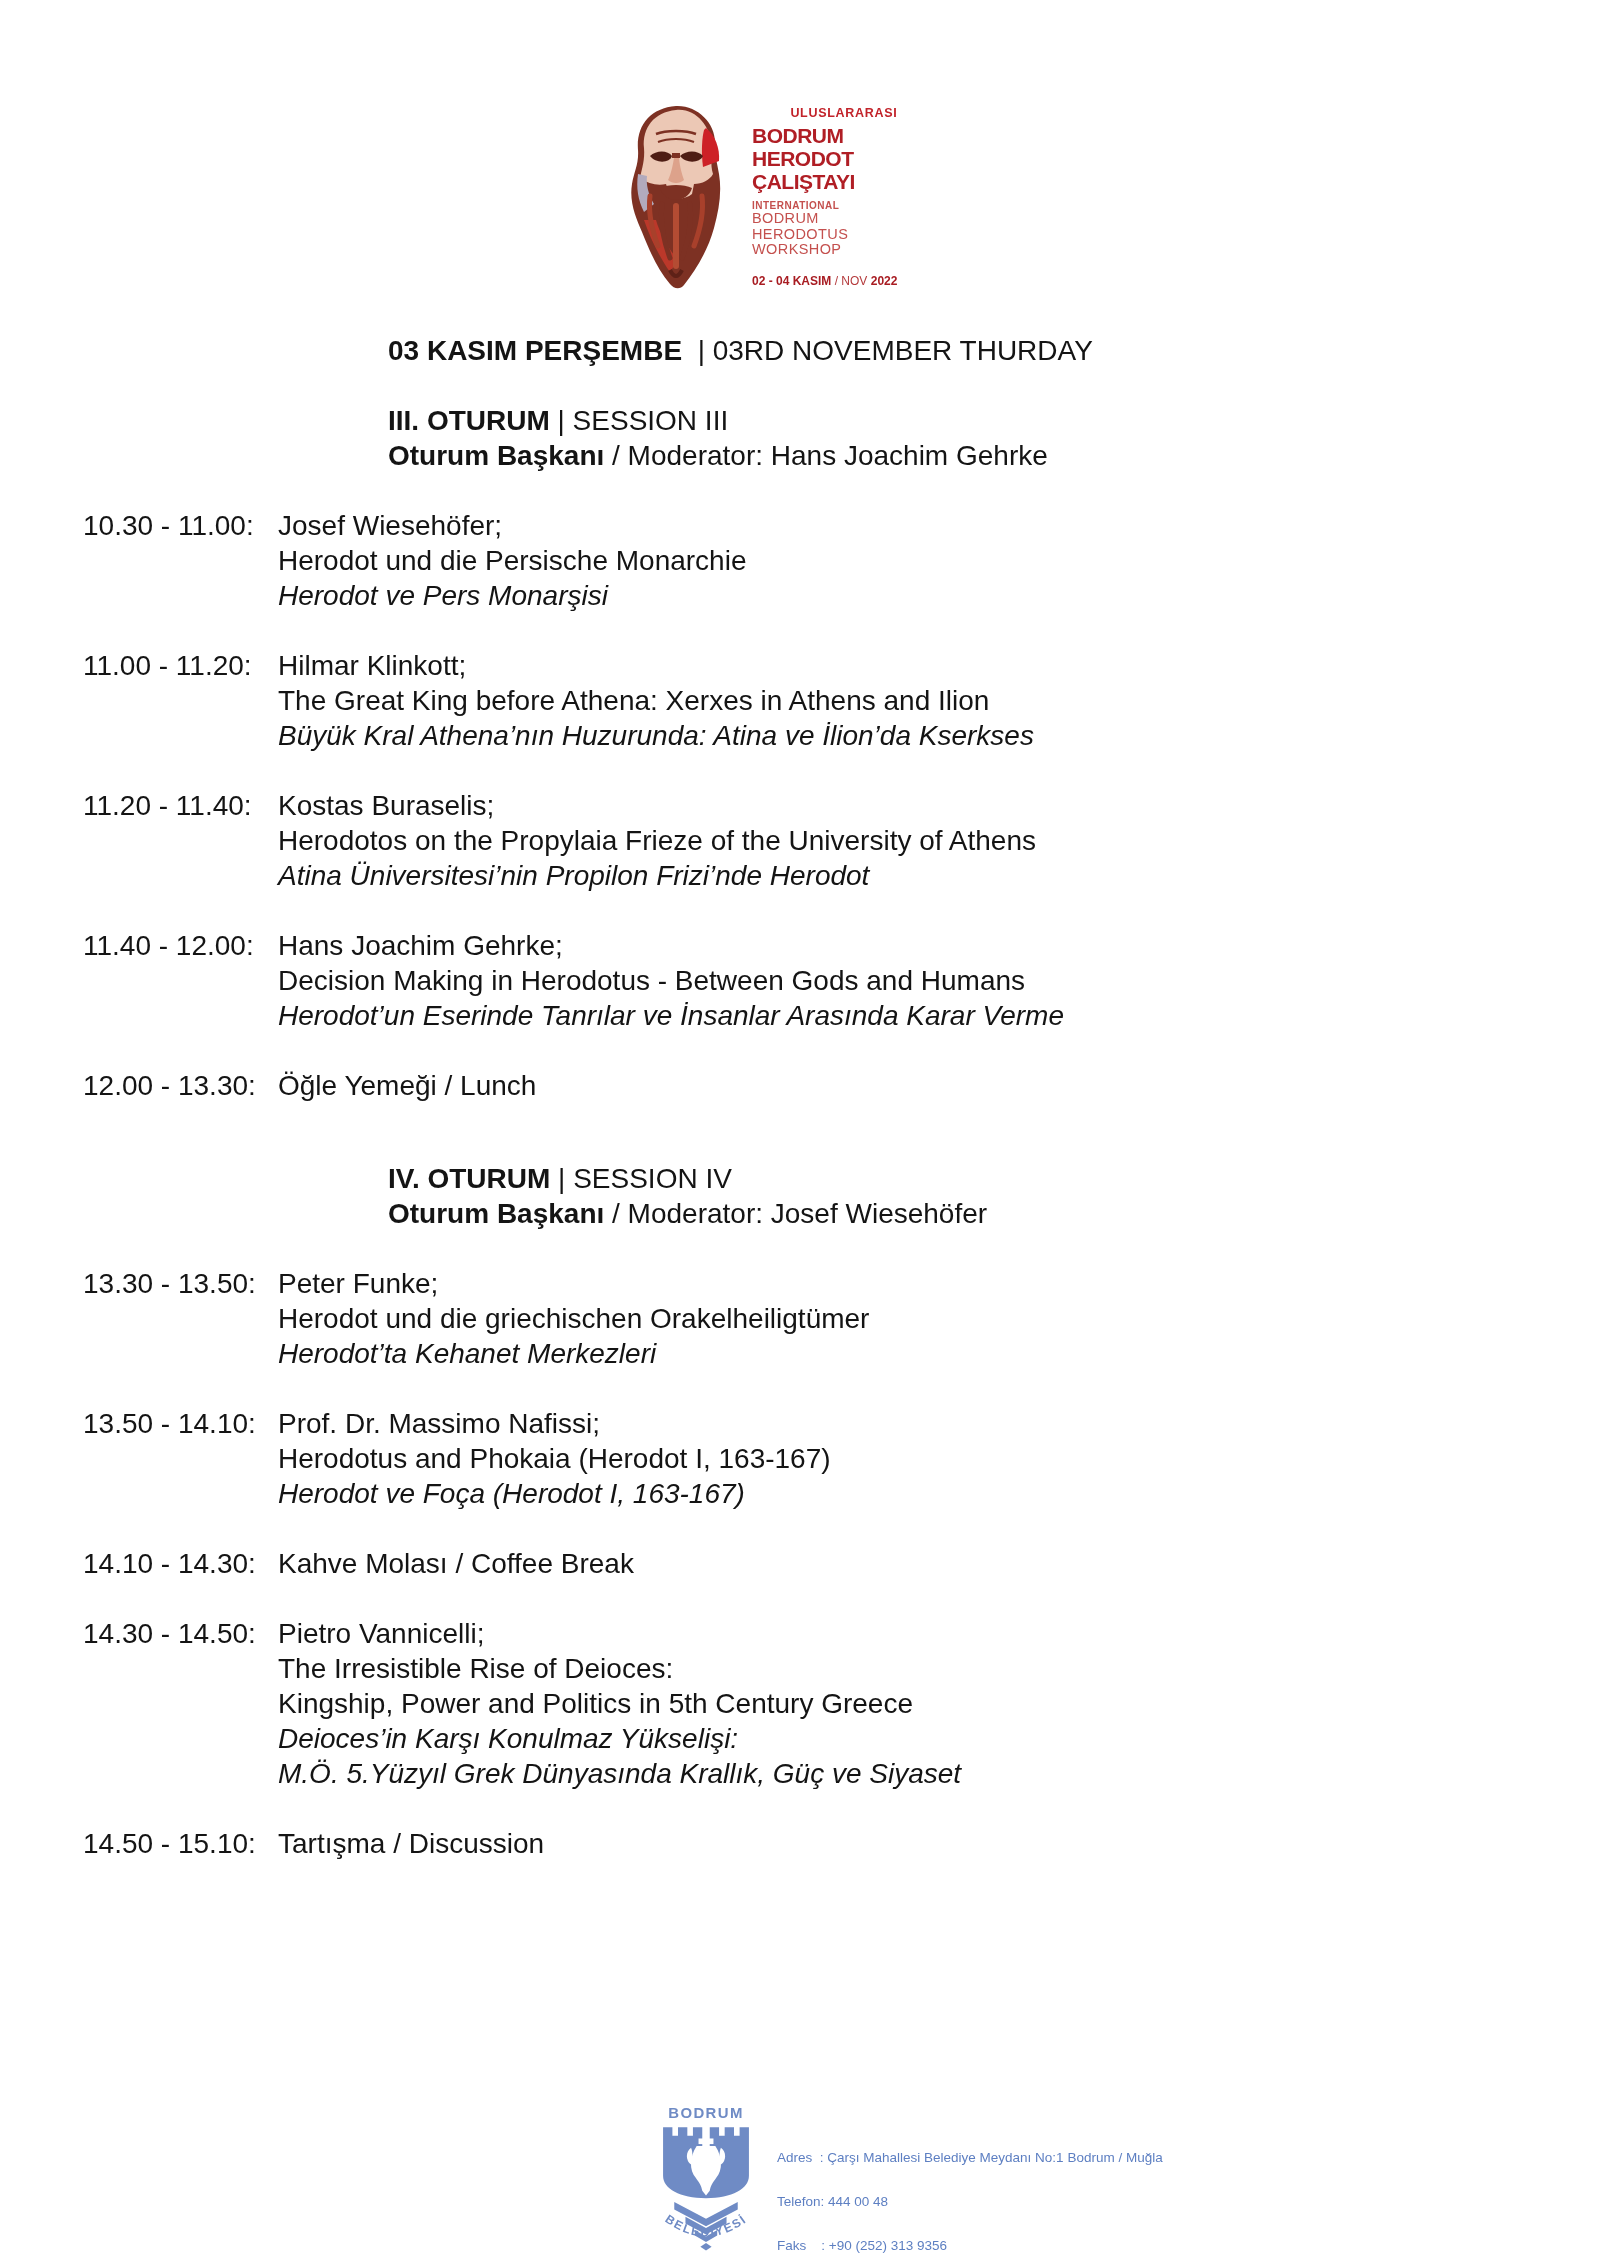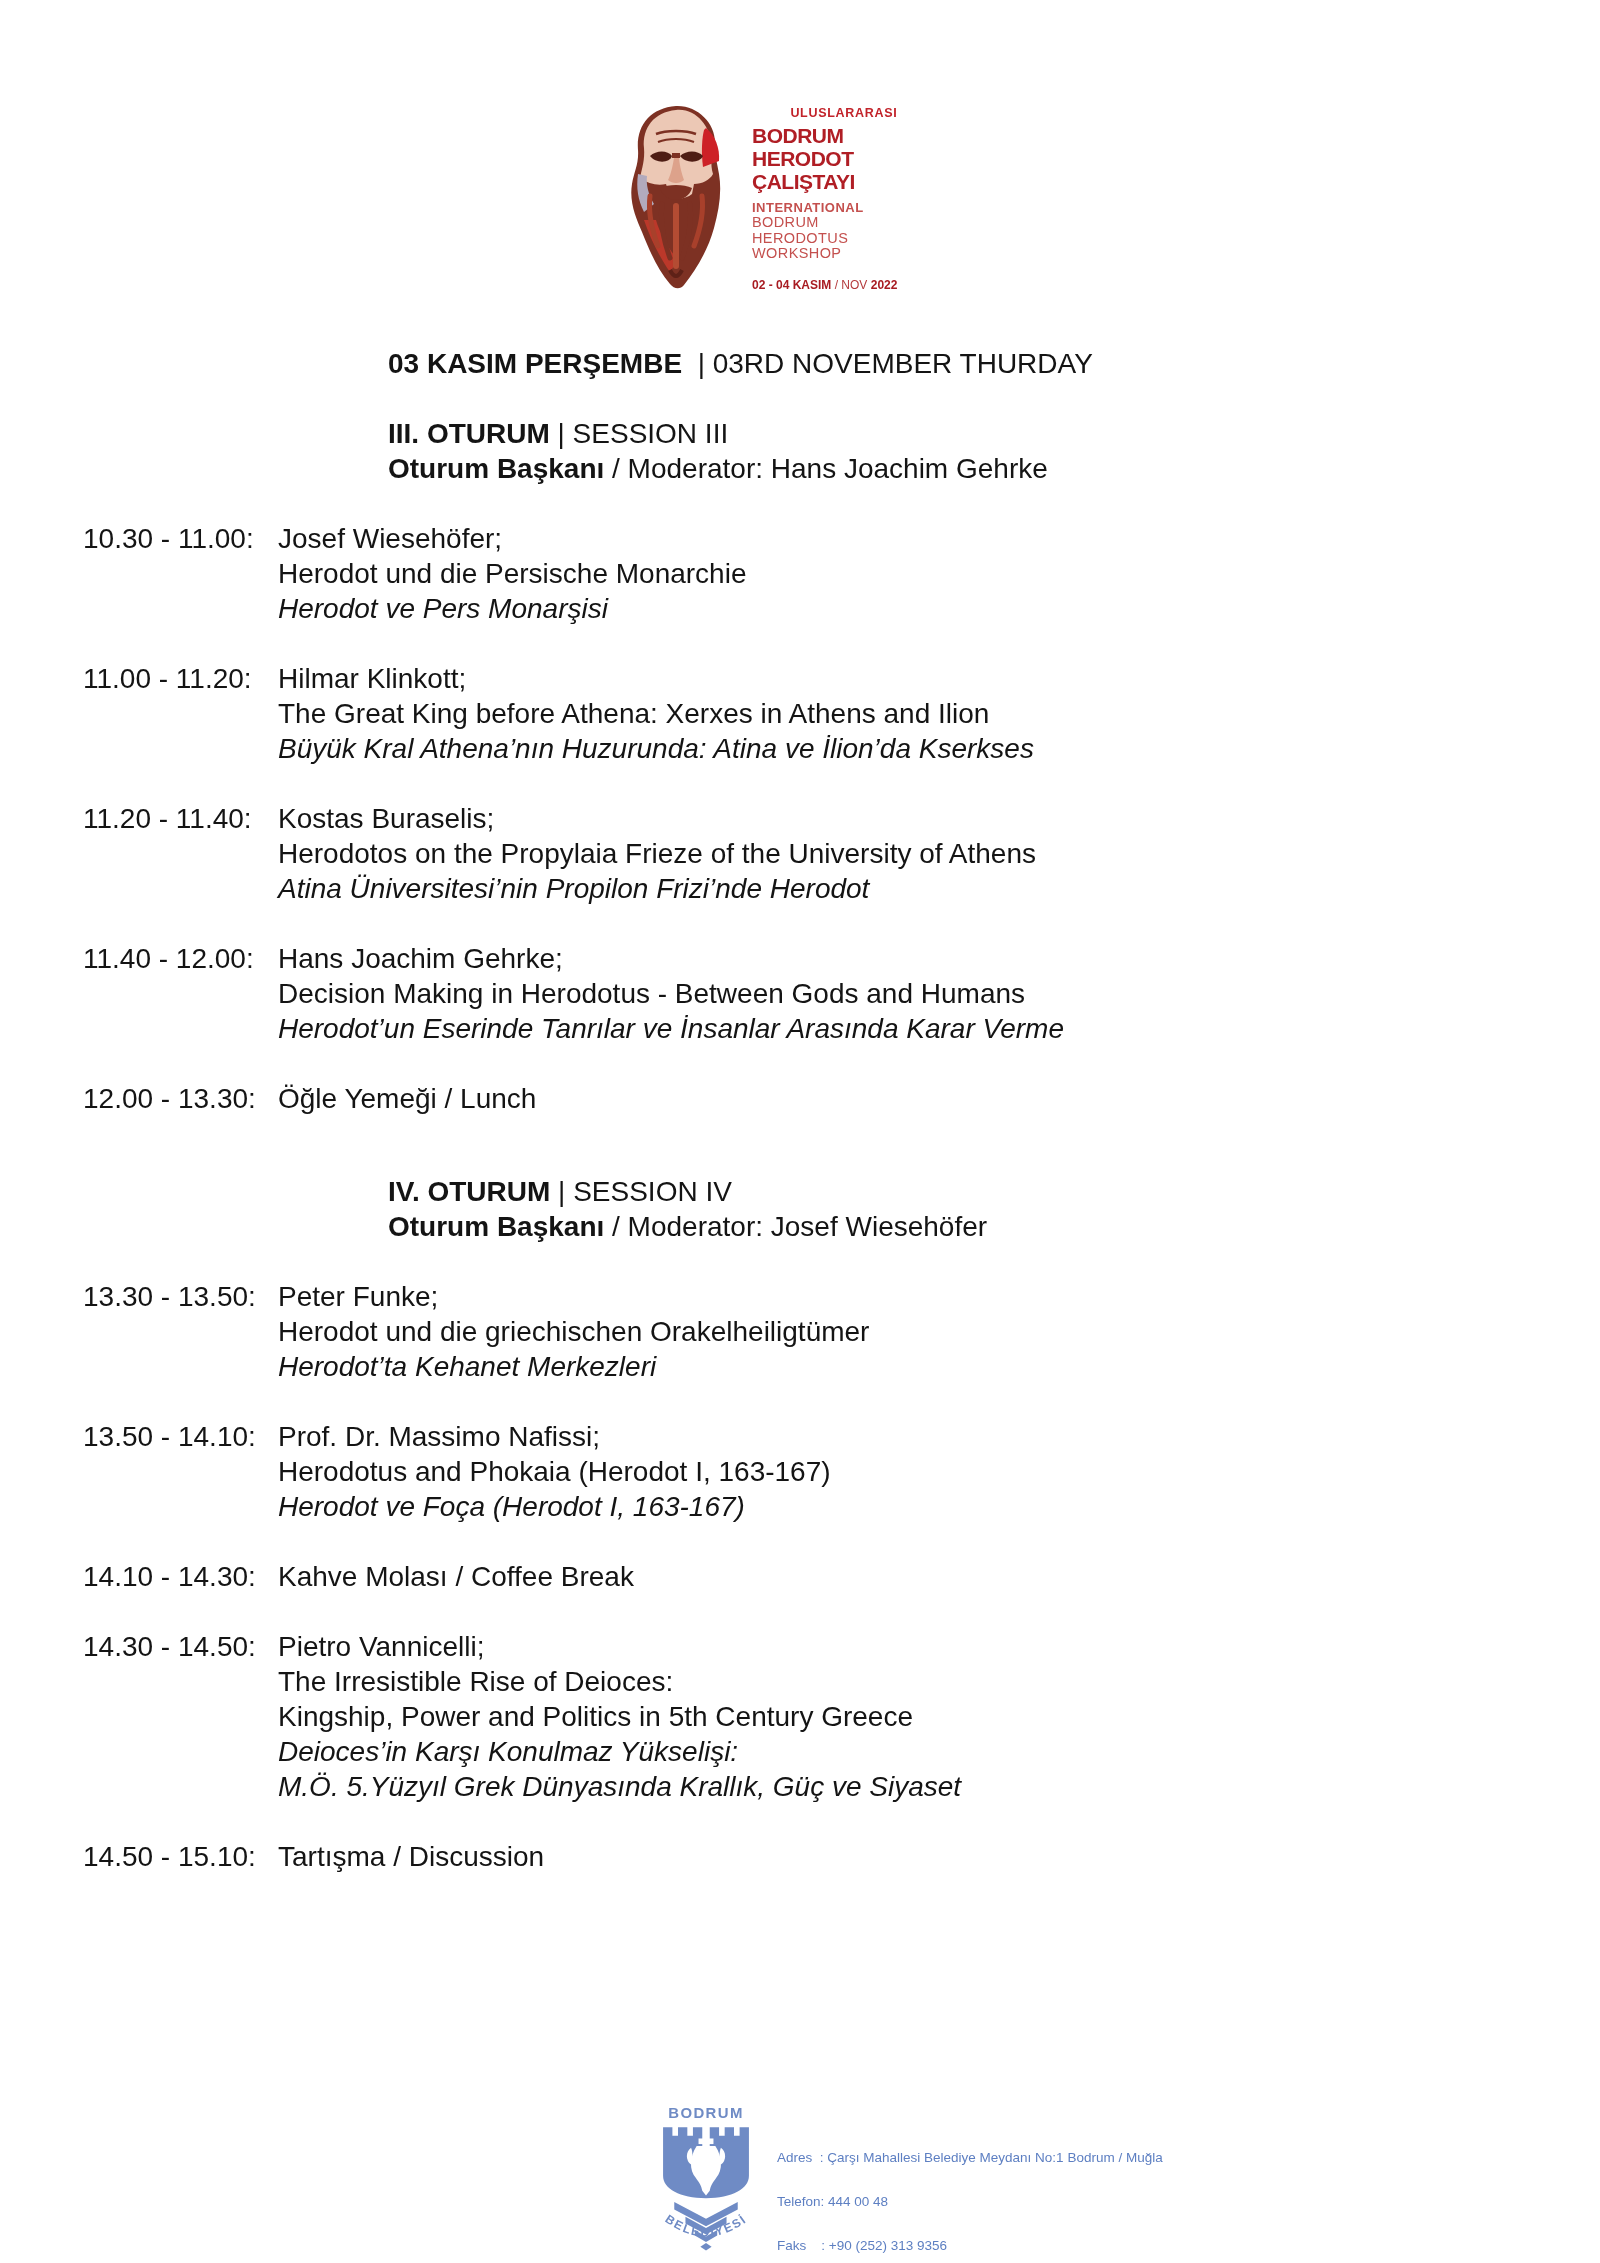--- a/index.html
+++ b/index.html
@@ -5,26 +5,26 @@
   html,body{margin:0;padding:0;background:#ffffff;}
   .page{
     position:relative;width:1600px;height:2263px;background:#ffffff;overflow:hidden;
     font-family:"Liberation Sans","DejaVu Sans",sans-serif;color:#141414;
   }
   
   .brand{position:absolute;left:620px;top:100px;display:flex;}
   .brand-text{margin-left:20px;padding-top:6px;}
   .bt-tr-small{font-size:12.5px;font-weight:700;letter-spacing:.7px;color:#c2232a;margin-bottom:4px;text-align:right;}
   .bt-tr-big{font-size:21px;font-weight:800;letter-spacing:-.5px;color:#b01e25;line-height:23px;}
-  .bt-en-small{font-size:13px;font-weight:700;letter-spacing:.5px;color:#c4504e;margin-top:7px;}
+  .bt-en-small{font-size:10px;font-weight:700;letter-spacing:.5px;color:#c4504e;margin-top:7px;}
   .bt-en{font-size:14.5px;font-weight:400;letter-spacing:.4px;color:#c4504e;line-height:15.5px;}
   .bt-date{font-size:12px;font-weight:700;color:#a81c22;margin-top:16px;white-space:pre;}
   .bt-date .lt{font-weight:400;color:#b43a3c;}
   
-  .content{position:absolute;left:0;top:346px;width:1600px;font-size:28px;line-height:35px;}
+  .content{position:absolute;left:0;top:333px;width:1600px;font-size:28px;line-height:35px;}
   .pre{white-space:pre-wrap;}
   .b{font-weight:700;}
   .it{font-style:italic;}
   .day-heading{padding-left:388px;}
   .session-header{padding-left:388px;margin-top:35px;}
   .session-header.s4{margin-top:58px;}
   .item{display:flex;margin-top:35px;}
   .item .time{flex:0 0 195px;margin-left:83px;}
   .item .tbody{flex:1;}
   

